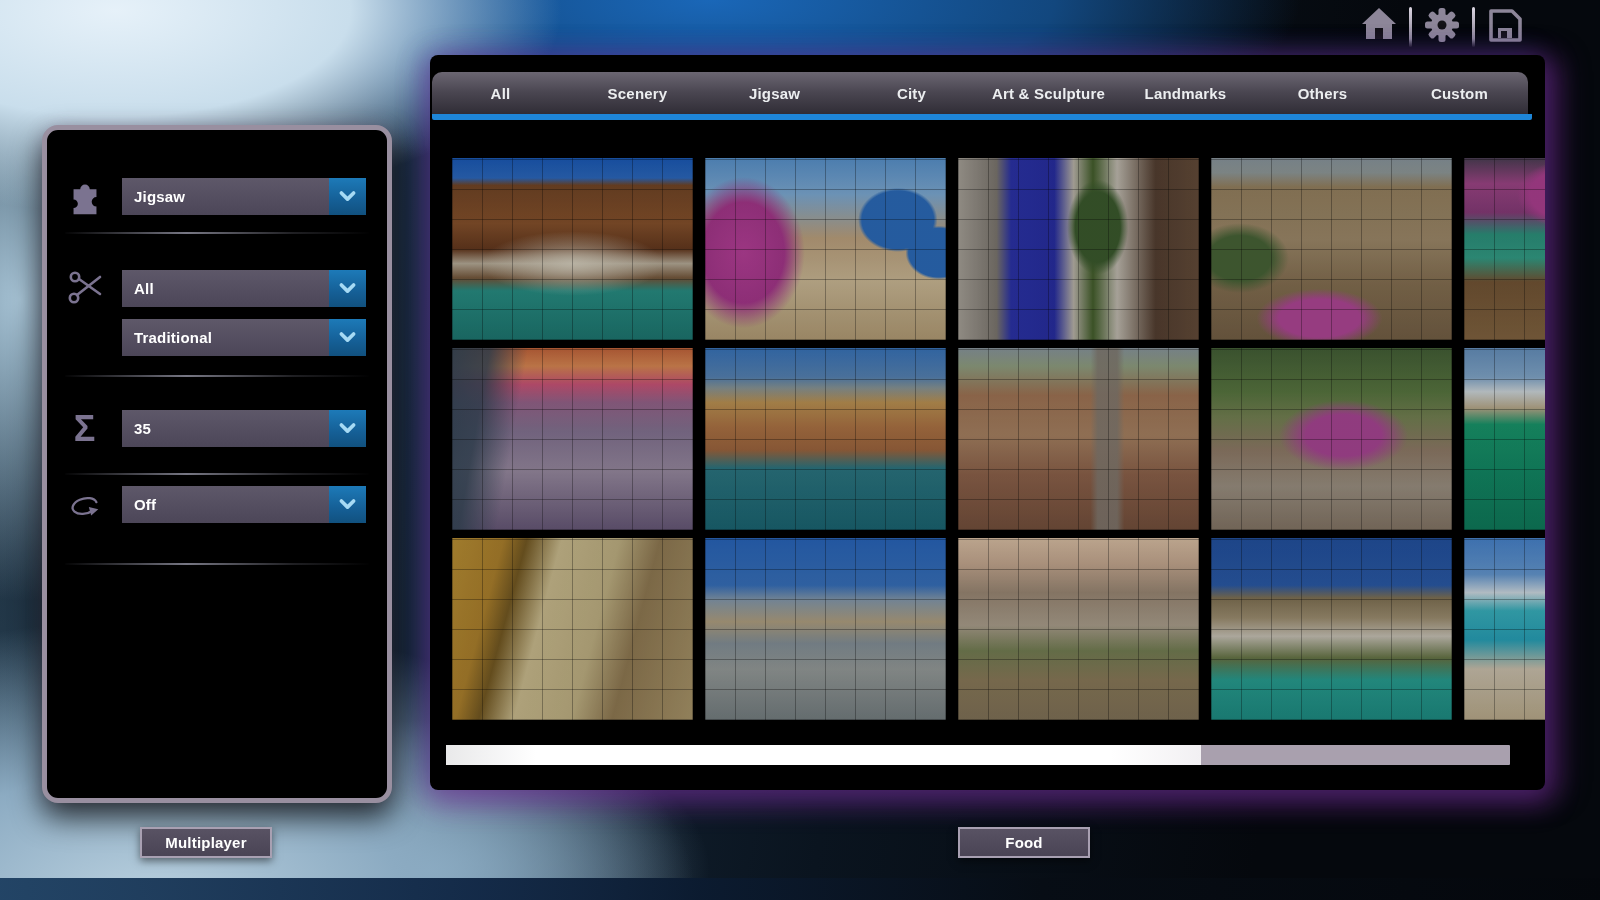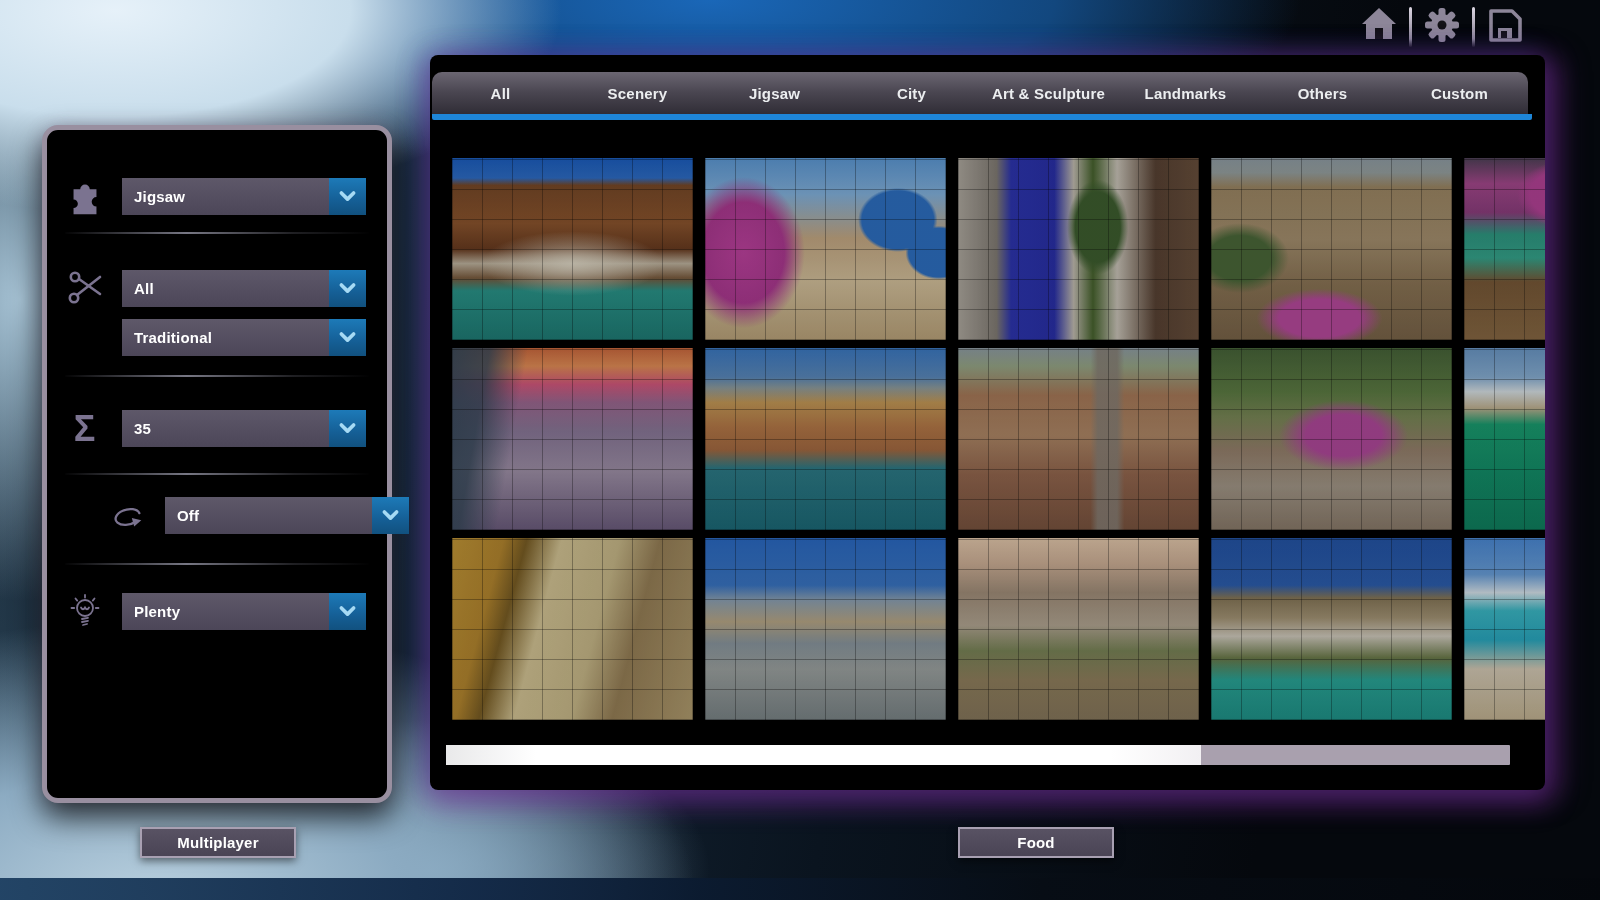--- a/index.html
+++ b/index.html
@@ -138,26 +138,26 @@
   .dd-btn{
     width:37px;height:37px;flex:none;display:flex;align-items:center;justify-content:center;
     background:linear-gradient(180deg,#1d7ab8 0%,#155f96 60%,#11517f 100%);
   }
   .sep-line{
     position:absolute;left:18px;width:304px;height:2px;
     background:linear-gradient(90deg, rgba(70,70,80,.05) 0%, rgba(140,140,155,.85) 40%, rgba(90,90,100,.35) 75%, rgba(20,20,25,.05) 100%);
     border-radius:1px;
   }
   .row-1{top:48px;} .row-2{top:140px;} .row-3{top:189px;}
-  .row-4{top:280px;} .row-5{top:367px;margin-left:43px;} .row-6{top:463px;}
+  .row-4{top:280px;} .row-5{top:356px;} .row-6{top:463px;}
   .sep-1{top:102px;} .sep-2{top:245px;} .sep-3{top:343px;} .sep-4{top:433px;}
   .sigma-glyph{font-size:36px;color:#7b7390;font-weight:600;line-height:1;}
   
   .footer-btn{
-    position:absolute;top:827px;width:156px;height:31px;box-sizing:border-box;
+    position:absolute;top:827px;width:132px;height:31px;box-sizing:border-box;
     border:2px solid #a8a0b2;background:linear-gradient(180deg,#585263 0%,#4a4455 100%);
     color:#fff;font-size:15px;font-weight:bold;font-family:"Liberation Sans",sans-serif;
     display:flex;align-items:center;justify-content:center;cursor:pointer;letter-spacing:.2px;
     box-shadow:0 3px 8px rgba(0,0,0,.5);
   }
   .btn-multiplayer{left:140px;}
   .btn-play{left:958px;}
 </style>
 </head>
 <body>
@@ -320,39 +320,17 @@
       <span class="dd-btn">
         <svg viewBox="0 0 24 24" width="21" height="21">
             <path d="M5 8 L12 15 L19 8" fill="none" stroke="#a6daf4" stroke-width="4.2" stroke-linecap="round" stroke-linejoin="round"></path>
           </svg>
       </span>
     </div>
   </div>
 
   <div class="sep-line sep-4"></div>
 
-  <div class="setting-row row-6">
-    <div class="icon-slot">
-      <svg viewBox="0 0 40 40" width="40" height="40" stroke="#7b7390" fill="none" stroke-width="1.8" stroke-linecap="round">
-        <circle cx="20" cy="16" r="8"></circle>
-        <path d="M16 15.5 q2 3.5 4 0 q2 3.5 4 0"></path>
-        <line x1="20" y1="3" x2="20" y2="5.5"></line>
-        <line x1="29.5" y1="6.5" x2="27.8" y2="8.6"></line>
-        <line x1="33.5" y1="16" x2="30.8" y2="16"></line>
-        <line x1="10.5" y1="6.5" x2="12.2" y2="8.6"></line>
-        <line x1="6.5" y1="16" x2="9.2" y2="16"></line>
-        <path d="M17 27 l6 -1.2 M17 30 l6 -1.2 M18 33 l4 -1"></path>
-      </svg>
-    </div>
-    <div class="dropdown">
-      <span class="dd-value">Plenty</span>
-      <span class="dd-btn">
-        <svg viewBox="0 0 24 24" width="21" height="21">
-            <path d="M5 8 L12 15 L19 8" fill="none" stroke="#a6daf4" stroke-width="4.2" stroke-linecap="round" stroke-linejoin="round"></path>
-          </svg>
-      </span>
-    </div>
-  </div>
 
 </div>
 
 <div class="footer-btn btn-multiplayer">Multiplayer</div>
 <div class="footer-btn btn-play">Food</div>
 
 </body></html>

